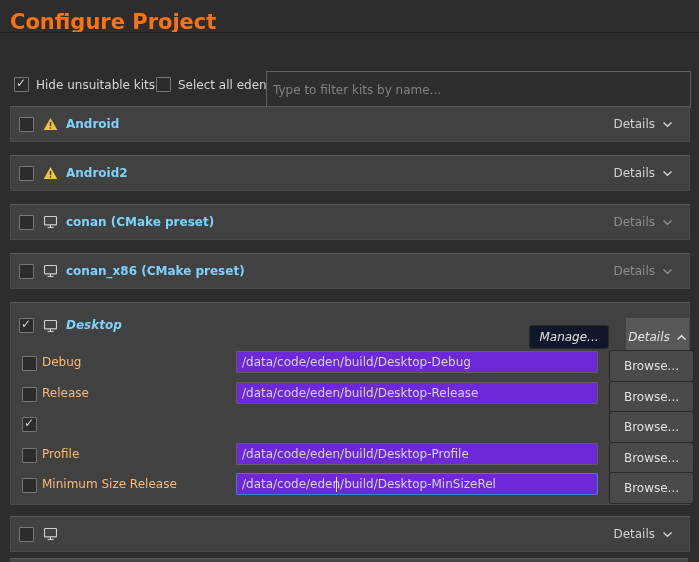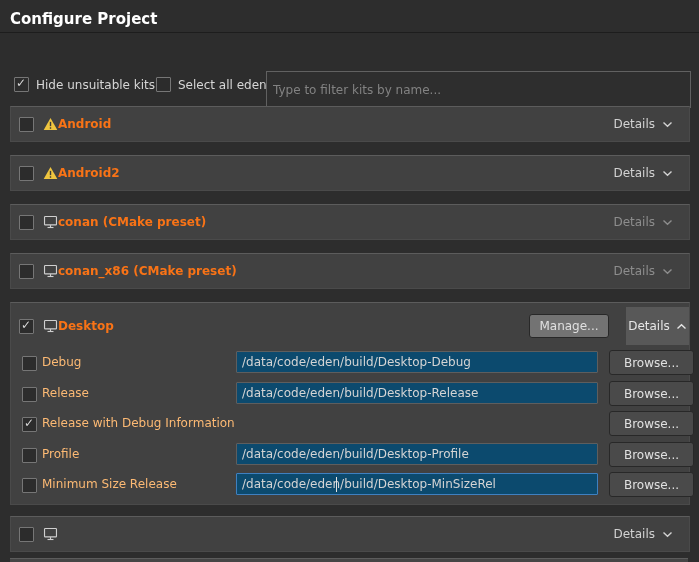--- a/index.html
+++ b/index.html
@@ -1,64 +1,64 @@
 <!DOCTYPE html>
 <html><head>
 <meta charset="utf-8">
 <style>
   html,body{margin:0;padding:0;background:#2d2d2d;}
   .page{position:relative;width:699px;height:562px;background:#2d2d2d;overflow:hidden;
         font-family:"DejaVu Sans","Liberation Sans",sans-serif;color:#d6d6d6;font-size:12px;}
-  .title{position:absolute;left:10px;top:10px;font-size:15px;font-weight:bold;color:#ffffff;}
+  .title{position:absolute;left:10px;top:10px;font-size:21px;font-weight:bold;color:#f97316;}
   .title-sep{position:absolute;left:0;top:32px;width:699px;height:1px;background:#1d1d1d;}
   .intro{position:absolute;left:10px;top:49px;color:#d4d4d4;}
   .intro b{color:#e8e8e8;}
   
   .ctl-label{position:absolute;top:77px;display:flex;align-items:center;gap:7px;cursor:default;}
   .cb{display:inline-block;width:13px;height:13px;background:#2c2c2c;border:1px solid #767676;
       border-radius:1px;position:relative;flex:none;}
   .cb.checked::after{content:"\2713";position:absolute;left:1px;top:-2px;font-size:12px;color:#d8d8d8;}
   .filter-wrap{position:absolute;left:266px;top:71px;}
   .filter-wrap input{width:411px;height:21px;background:#2e2e2e;border:1px solid #616161;
       color:#d6d6d6;font:12px "DejaVu Sans","Liberation Sans",sans-serif;padding:7px 6px;outline:none;}
   .filter-wrap input::placeholder{color:#828282;}
   
   .kit-row{position:absolute;left:10px;width:678px;height:34px;background:#414141;
       border:1px solid #4a4a4a;border-top:1px solid #5c5c5c;display:flex;align-items:center;}
   .kit-row .cb{margin-left:8px;}
   .kicon{margin-left:8px;width:16px;height:15px;display:inline-flex;align-items:center;
       justify-content:center;color:#cfcfcf;flex:none;}
-  .kname{font-weight:bold;color:#f97316;}
+  .kname{margin-left:8px;font-weight:bold;color:#7dd3fc;}
   .details{margin-left:auto;margin-right:16px;display:flex;align-items:center;gap:7px;
       color:#d2d2d2;cursor:pointer;}
   .details.disabled{color:#8d8d8d;}
   .chev{display:inline-flex;color:inherit;}
   .chev.up{transform:rotate(180deg);}
   
   .desktop-panel{position:absolute;left:10px;top:302px;width:678px;height:201px;background:#414141;
       border:1px solid #4a4a4a;border-top:1px solid #5c5c5c;}
-  .desktop-header{position:absolute;left:0;top:4px;width:100%;height:38px;display:flex;align-items:center;}
+  .desktop-header{position:absolute;left:0;top:15px;width:100%;height:38px;display:flex;align-items:flex-start;font-style:italic;}
   .desktop-header .cb{margin-left:8px;}
-  .manage-btn{position:absolute;right:80px;top:7px;width:80px;height:24px;background:#737373;
+  .manage-btn{position:absolute;right:80px;top:7px;width:80px;height:24px;background:#0f172a;
       border:1px solid #282828;border-radius:3px;color:#e0e0e0;display:flex;align-items:center;
       justify-content:center;cursor:pointer;box-sizing:border-box;}
   .details-highlight{position:absolute;right:0;top:0;width:63px;height:38px;background:#585858;
       display:flex;align-items:center;justify-content:center;gap:6px;color:#e6e6e6;cursor:pointer;}
   .cfg-row{position:absolute;left:0;width:100%;height:26px;}
   .cfg-row .cb{position:absolute;left:11px;top:6px;}
   .cfg-label{position:absolute;left:31px;top:5px;color:#fdba74;white-space:nowrap;}
   .path-wrap{position:absolute;left:225px;top:1px;width:362px;height:24px;}
-  .path-wrap input{width:100%;height:22px;box-sizing:border-box;background:#0c4a6e;
+  .path-wrap input{width:100%;height:22px;box-sizing:border-box;background:#6d28d9;
       border:1px solid #5e5e5e;border-radius:1px;color:#d4d4d4;
       font:12px "DejaVu Sans","Liberation Sans",sans-serif;padding:0 5px;outline:none;}
   .path-wrap.focused input{border-color:#3f80c0;}
   .path-wrap .caret{display:none;}
   .path-wrap.focused .caret{display:block;position:absolute;left:100px;top:4px;width:1px;
       height:15px;background:#e6e6e6;}
-  .browse-btn{position:absolute;left:598px;top:0;width:85px;height:25px;background:#4a4a4a;
+  .browse-btn{position:absolute;left:598px;top:0;width:85px;height:32px;background:#4a4a4a;
       border:1px solid #282828;border-radius:3px;color:#e0e0e0;display:flex;align-items:center;
       justify-content:center;cursor:pointer;box-sizing:border-box;}
   .partial-row{position:absolute;left:10px;top:558px;width:678px;height:4px;background:#454545;
       border-top:1px solid #5c5c5c;}
 </style>
 </head>
 <body>
 
 <div class="page">
 
@@ -195,21 +195,20 @@
       <span class="cb"></span>
       <span class="cfg-label">Release</span>
       <div class="path-wrap">
         <input type="text" value="/data/code/eden/build/Desktop-Release" style="">
       </div>
       <div class="browse-btn">Browse...</div>
     </div>
 
     <div class="cfg-row" style="top:108px">
       <span class="cb checked"></span>
-      <span class="cfg-label">Release with Debug Information</span>
       <div class="browse-btn">Browse...</div>
     </div>
 
     <div class="cfg-row" style="top:139px">
       <span class="cb"></span>
       <span class="cfg-label">Profile</span>
       <div class="path-wrap">
         <input type="text" value="/data/code/eden/build/Desktop-Profile" style="">
       </div>
       <div class="browse-btn">Browse...</div>

